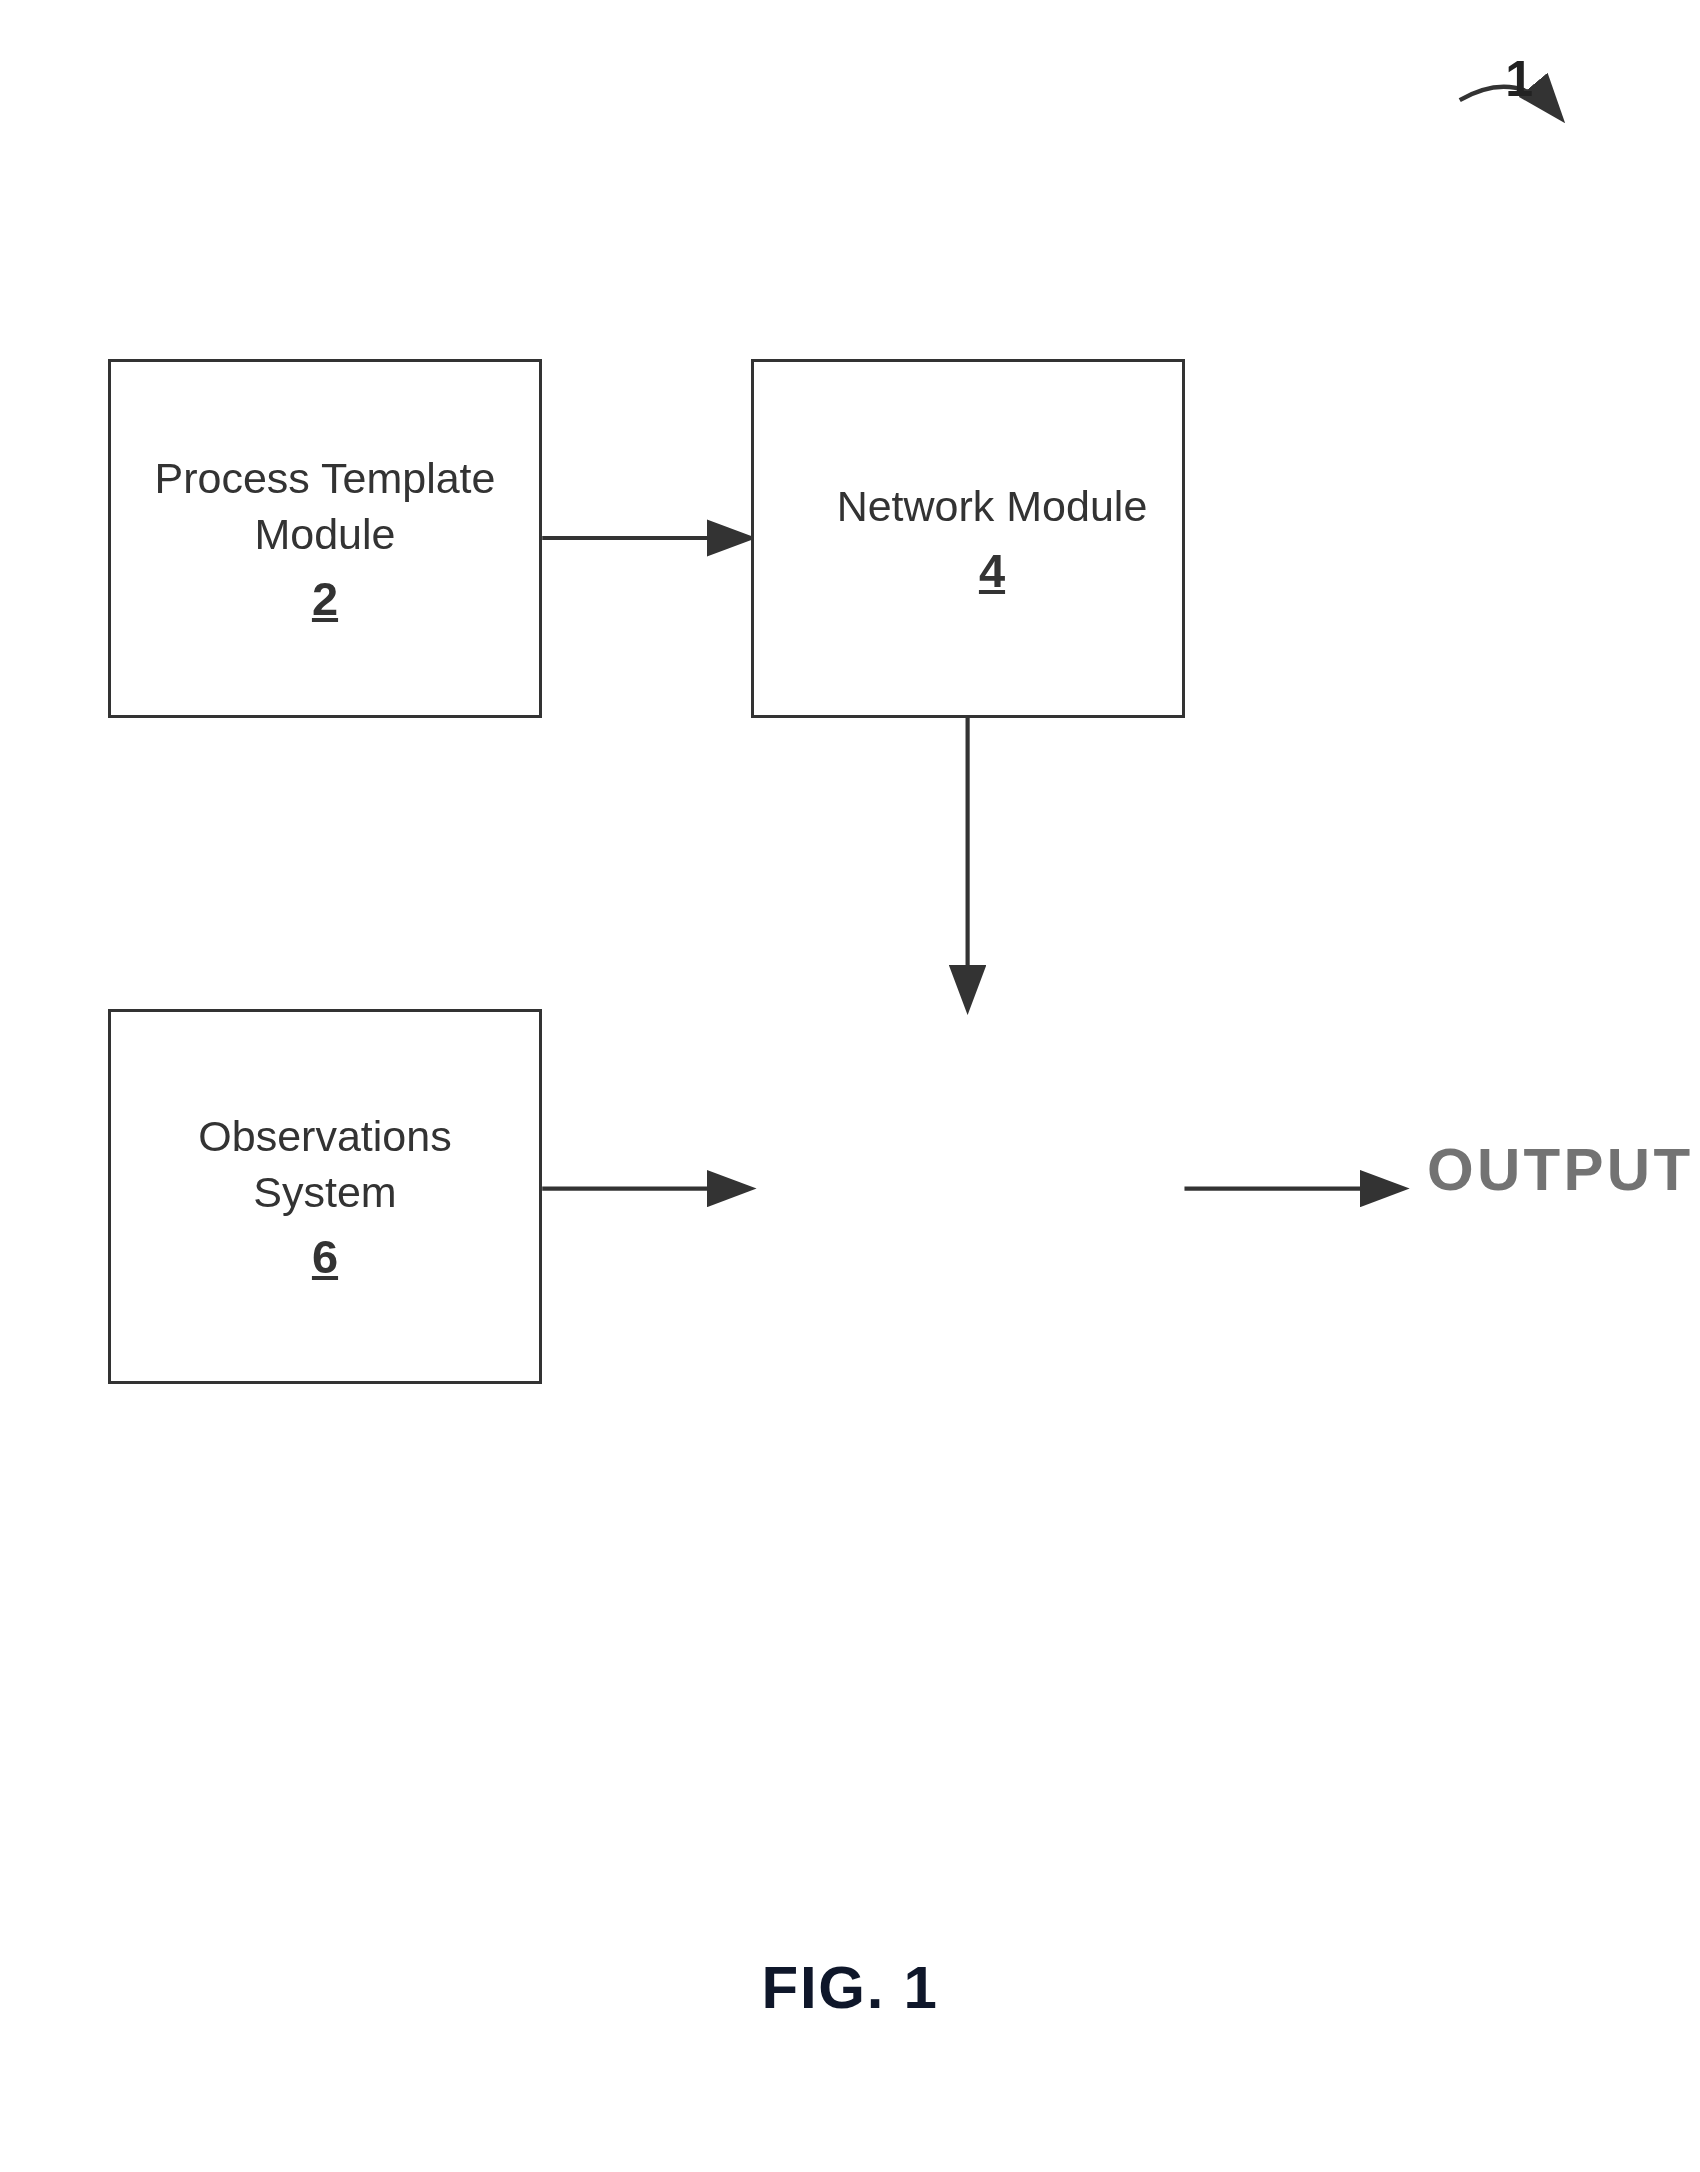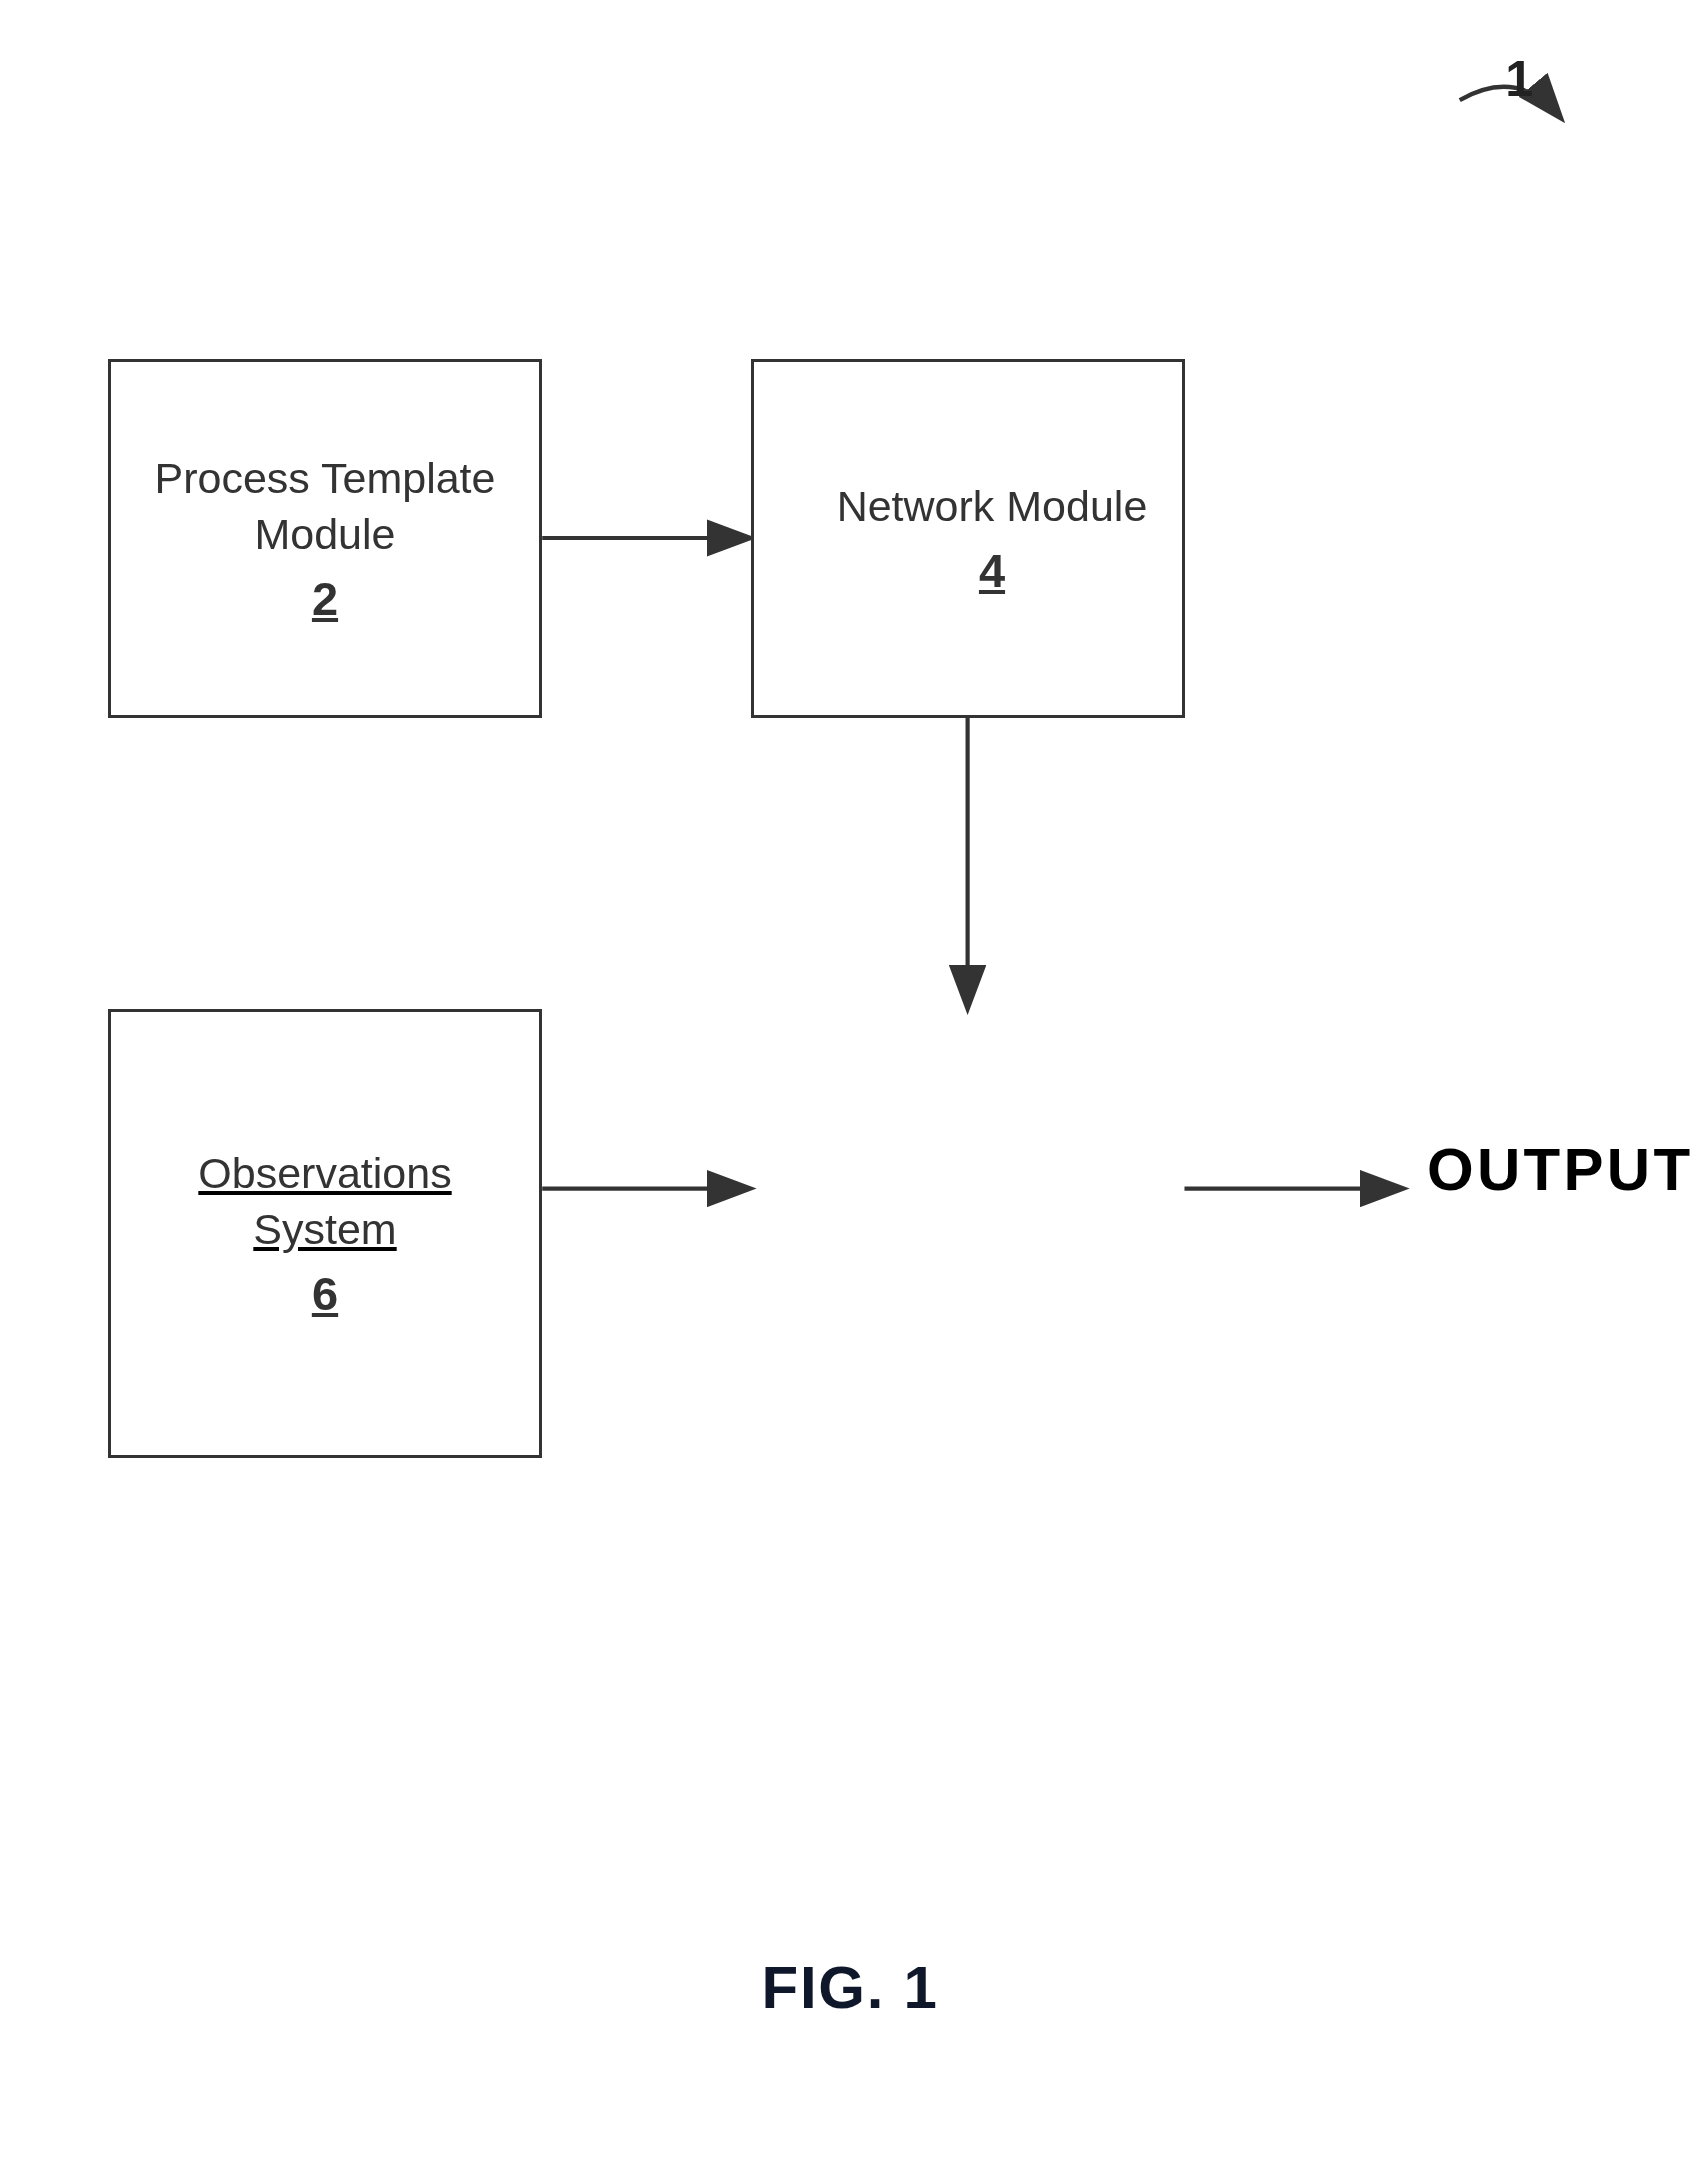--- a/index.html
+++ b/index.html
@@ -67,21 +67,21 @@
       font-weight: bold;
       color: #333;
       text-decoration: underline;
     }
 
     
     .output-label {
       position: absolute;
       font-size: 60px;
       font-weight: 900;
-      color: #000000;
+      color: #737373;
       letter-spacing: 3.3px;
     }
 
     
     .arrows-svg {
       position: absolute;
       top: 0;
       left: 0;
       width: 100%;
       height: 100%;
@@ -117,21 +117,21 @@
   <div class="box" style="left:108px; top:359px; width:434px; height:359px;">
     <div class="box-label">Process Template<br>Module</div>
     <div class="box-number">2</div>
   </div>
 
   <div class="box" style="left:751px; top:359px; width:434px; height:359px;padding-left:48px;">
     <div class="box-label">Network Module</div>
     <div class="box-number">4</div>
   </div>
 
-  <div class="box" style="left:108px; top:1009px; width:434px; height:449px;text-decoration:underline;">
+  <div class="box" style="left:108px; top:1009px; width:434px; height:375px;">
     <div class="box-label">Observations<br>System</div>
     <div class="box-number">6</div>
   </div>
 
 
   <div class="output-label" style="left:1427px; top:1135px;">OUTPUT</div>
 
   <div class="fig-label">FIG. 1</div>
 
 </div>

